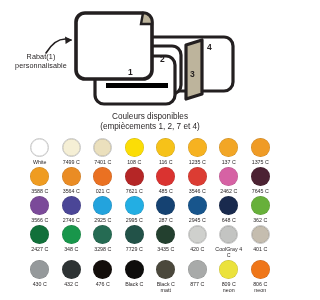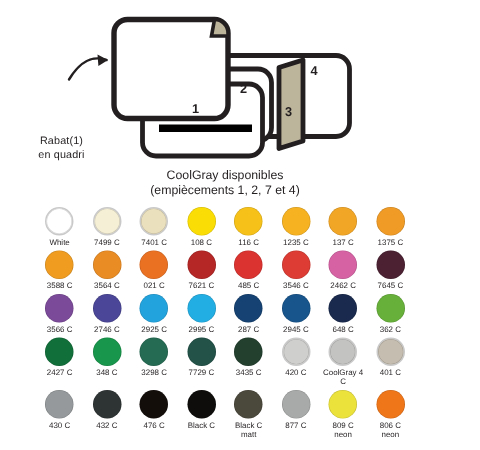--- a/index.html
+++ b/index.html
@@ -14,21 +14,21 @@
   .page{position:relative;width:300px;height:300px;}
 
   
   .illus{position:absolute;left:0;top:0;width:300px;height:112px;}
   .illus svg{display:block;}
 
   
   .callout{
     position:absolute;left:2px;top:52px;width:78px;
     text-align:center;font-size:7.2px;line-height:9.2px;
-    color:#231f20;letter-spacing:.1px;margin-top:37px;
+    color:#231f20;letter-spacing:.1px;
   }
   .callout div{white-space:nowrap;}
 
   
   .heading{
     position:absolute;left:0;top:112px;width:300px;
     text-align:center;font-size:8.2px;line-height:10.4px;
     color:#231f20;
   }
 
@@ -94,25 +94,25 @@
 
       <text x="128" y="75" font-family="Liberation Sans, sans-serif" font-size="8.5" font-weight="bold" fill="#231f20">1</text>
       <text x="160" y="62" font-family="Liberation Sans, sans-serif" font-size="8.5" font-weight="bold" fill="#231f20">2</text>
       <text x="190" y="77" font-family="Liberation Sans, sans-serif" font-size="8.5" font-weight="bold" fill="#231f20">3</text>
       <text x="207" y="50" font-family="Liberation Sans, sans-serif" font-size="8.5" font-weight="bold" fill="#231f20">4</text>
     </svg>
   </div>
 
   <div class="callout">
     <div>Rabat(1)</div>
-    <div>en quadri</div>
+    <div>personnalisable</div>
   </div>
 
   <div class="heading">
-    <div>CoolGray disponibles</div>
+    <div>Couleurs disponibles</div>
     <div>(empiècements 1, 2, 7 et 4)</div>
   </div>
 
   <div class="palette" id="palette">
       <div class="prow">
         <div class="pcell">
           <div class="dot ring" style="background: rgb(255, 255, 255);"></div>
           <div class="plabel">White</div>
         </div>
         <div class="pcell">

